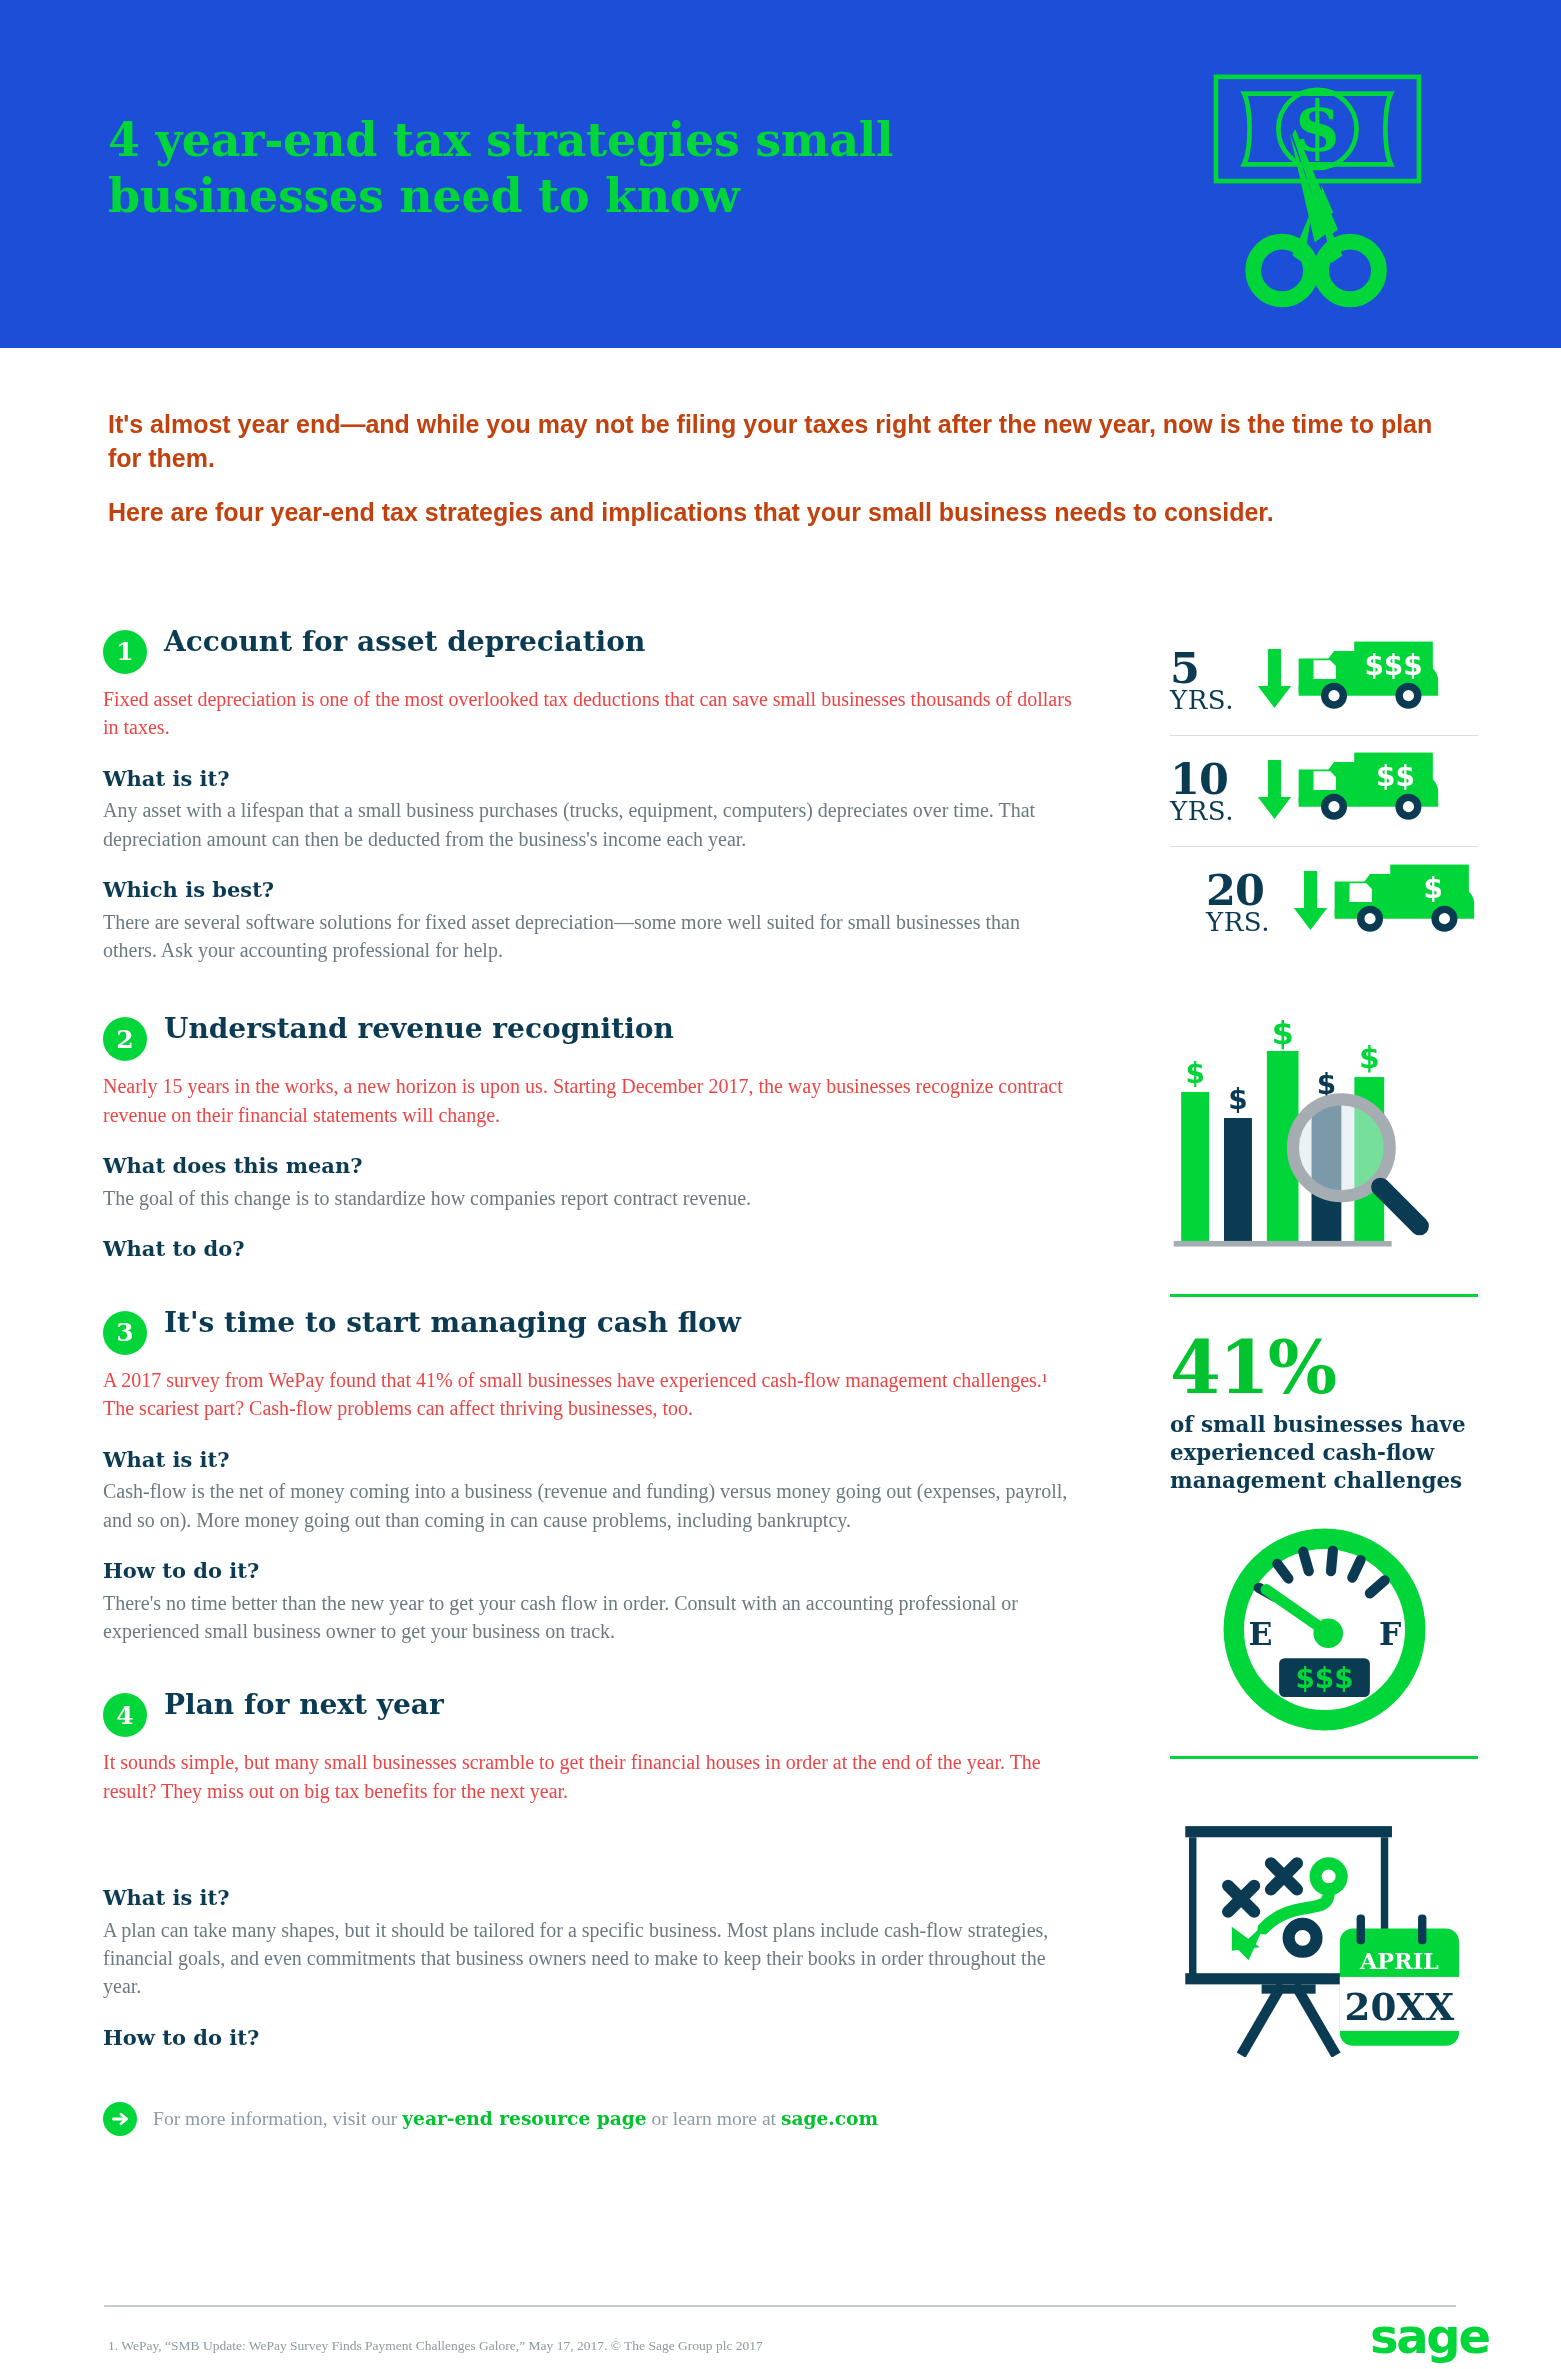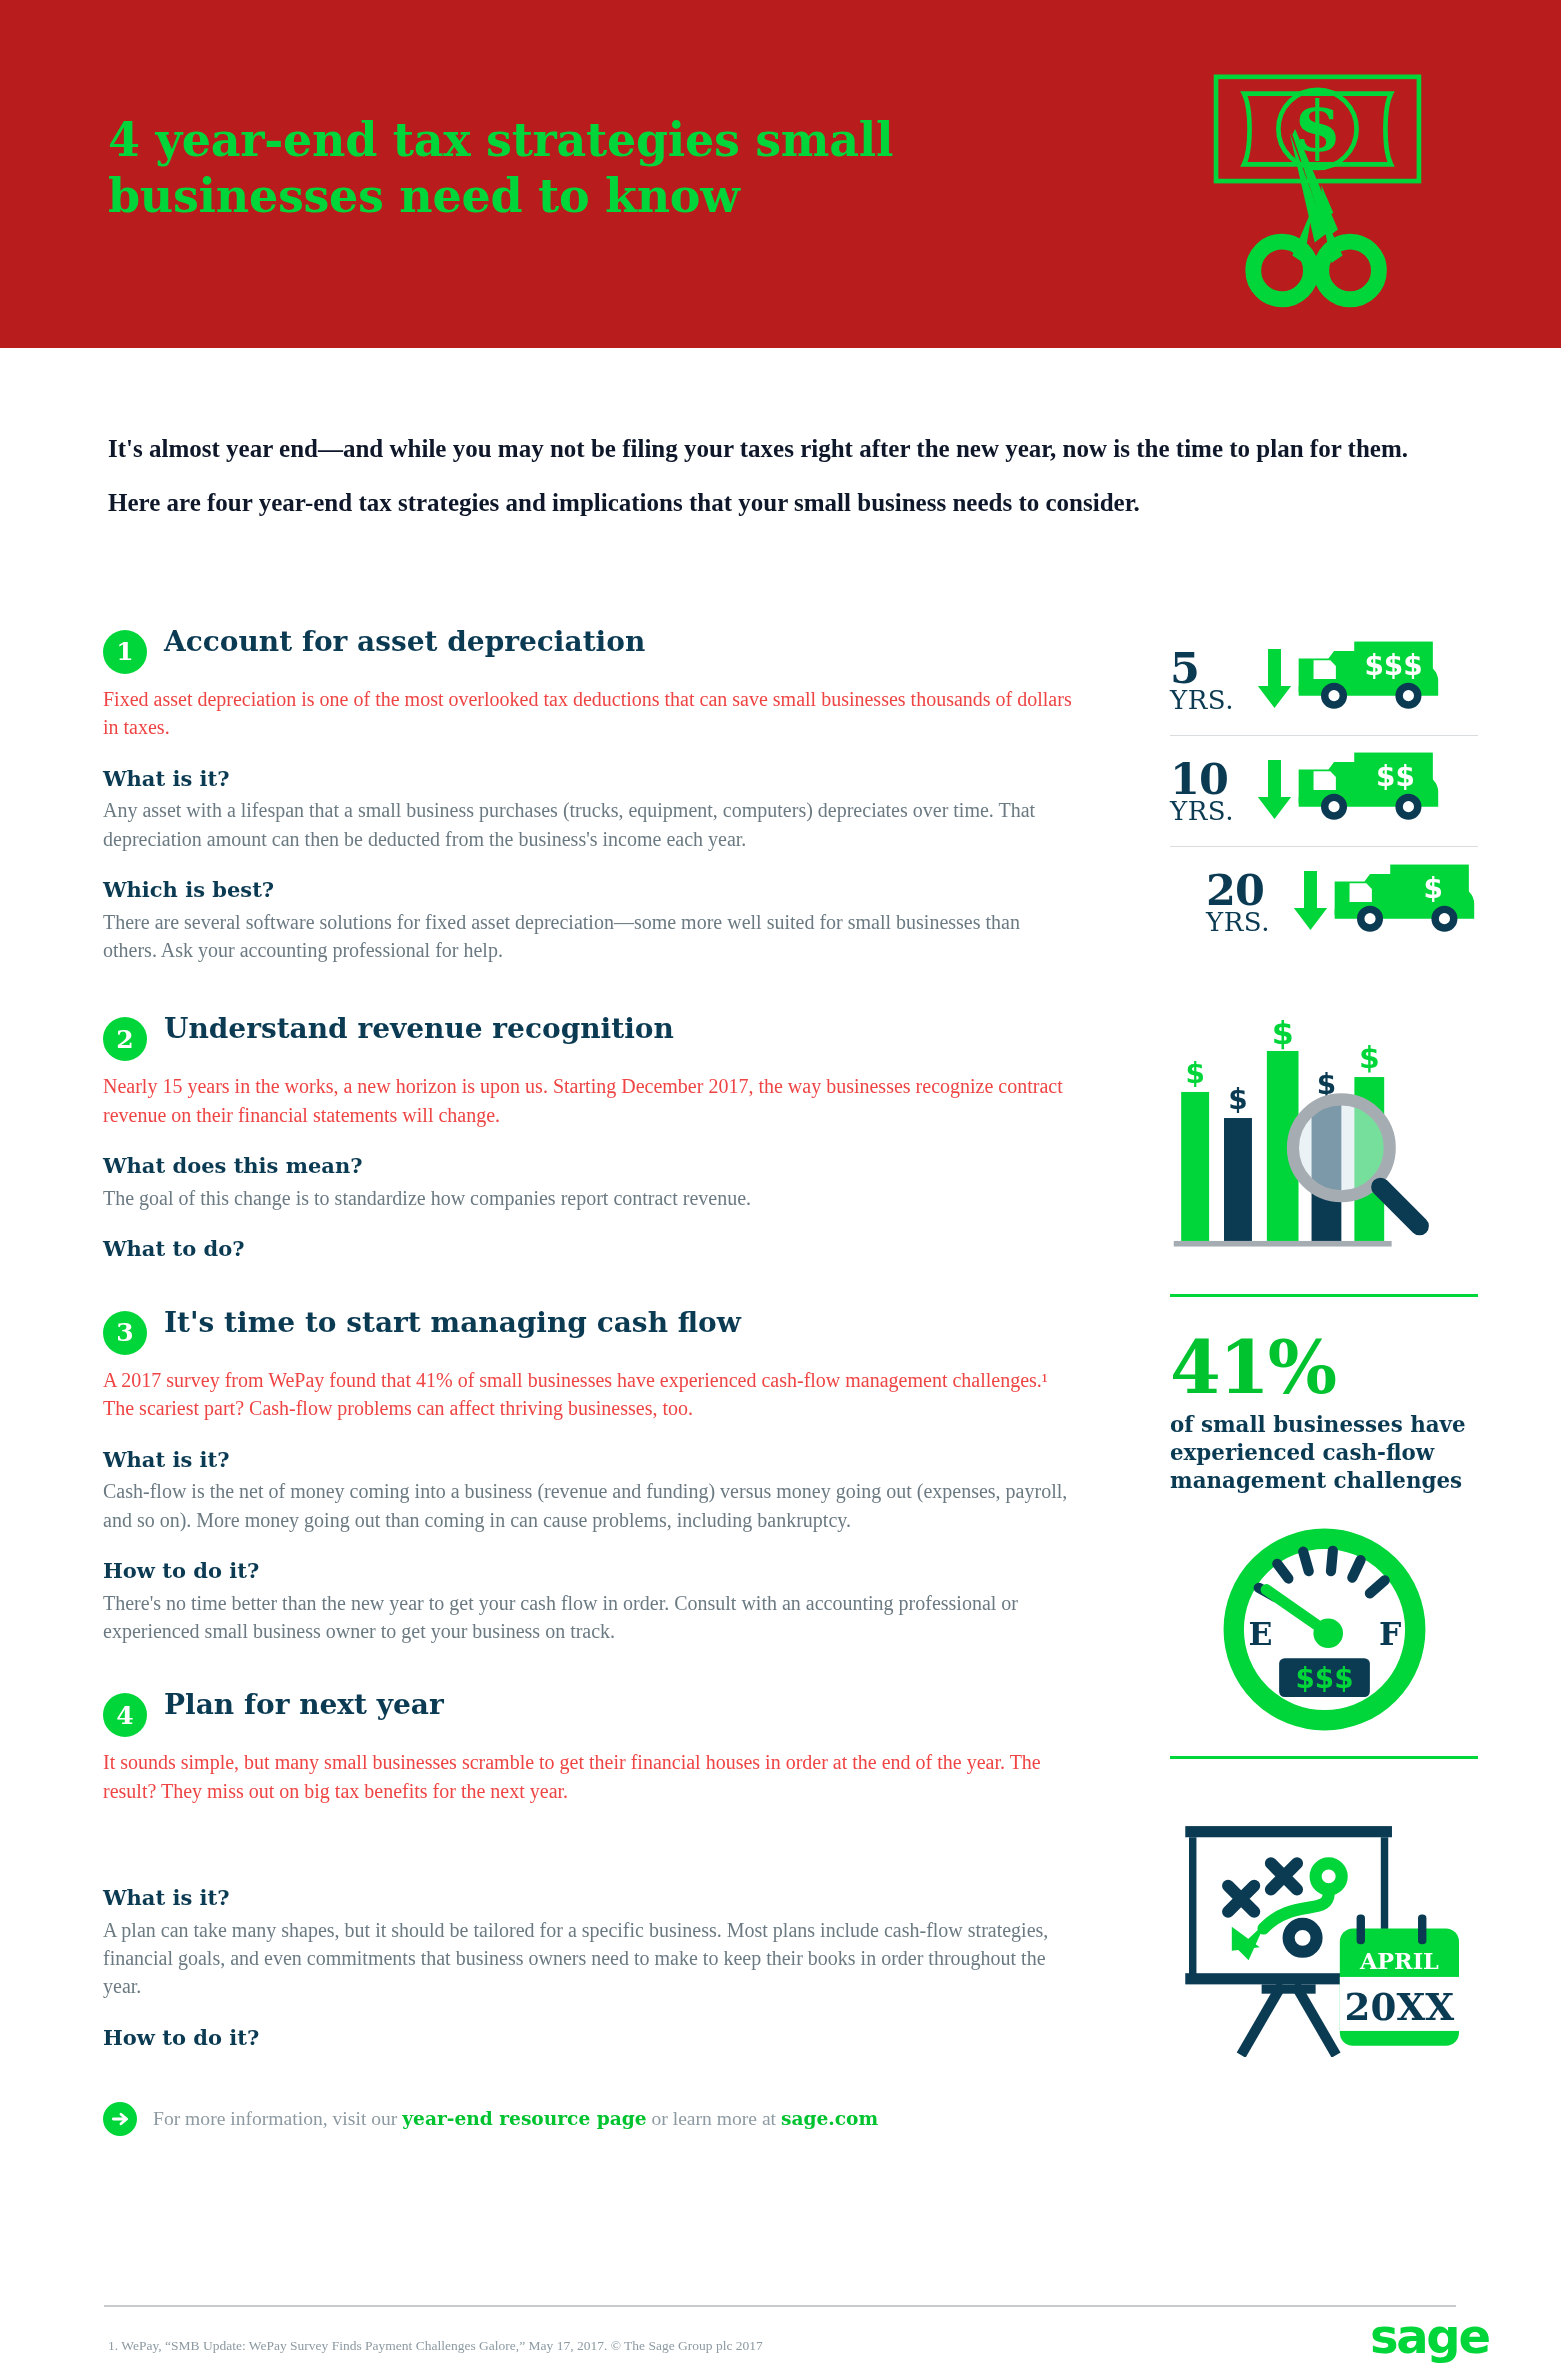--- a/index.html
+++ b/index.html
@@ -18,21 +18,21 @@
     background: #ffffff;
     overflow: hidden;
   }
 
   
   .header {
     position: absolute;
     left: 0; top: 0;
     width: 1561px;
     height: 348px;
-    background: #b91c1c;
+    background: #1d4ed8;
   }
   .header-title {
     position: absolute;
     left: 108px;
     top: 112px;
     width: 932px;
     color: #00d639;
     font-family: "DejaVu Serif", serif;
     font-weight: 700;
     font-size: 46px;
@@ -44,24 +44,24 @@
     left: 1203px;
     top: 47px;
     width: 242px;
     height: 270px;
   }
 
   
   .intro {
     position: absolute;
     left: 108px;
-    top: 432px;
+    top: 408px;
     width: 1352px;
-    color: #0f172a;
-    font-family: Liberation Serif, serif;
+    color: #c2410c;
+    font-family: Liberation Sans, sans-serif;
     font-weight: 700;
     font-size: 25px;
     line-height: 1.35;
   }
   .intro p + p { margin-top: 20.5px; }
 
   
   .left-col {
     position: absolute;
     left: 103px;

